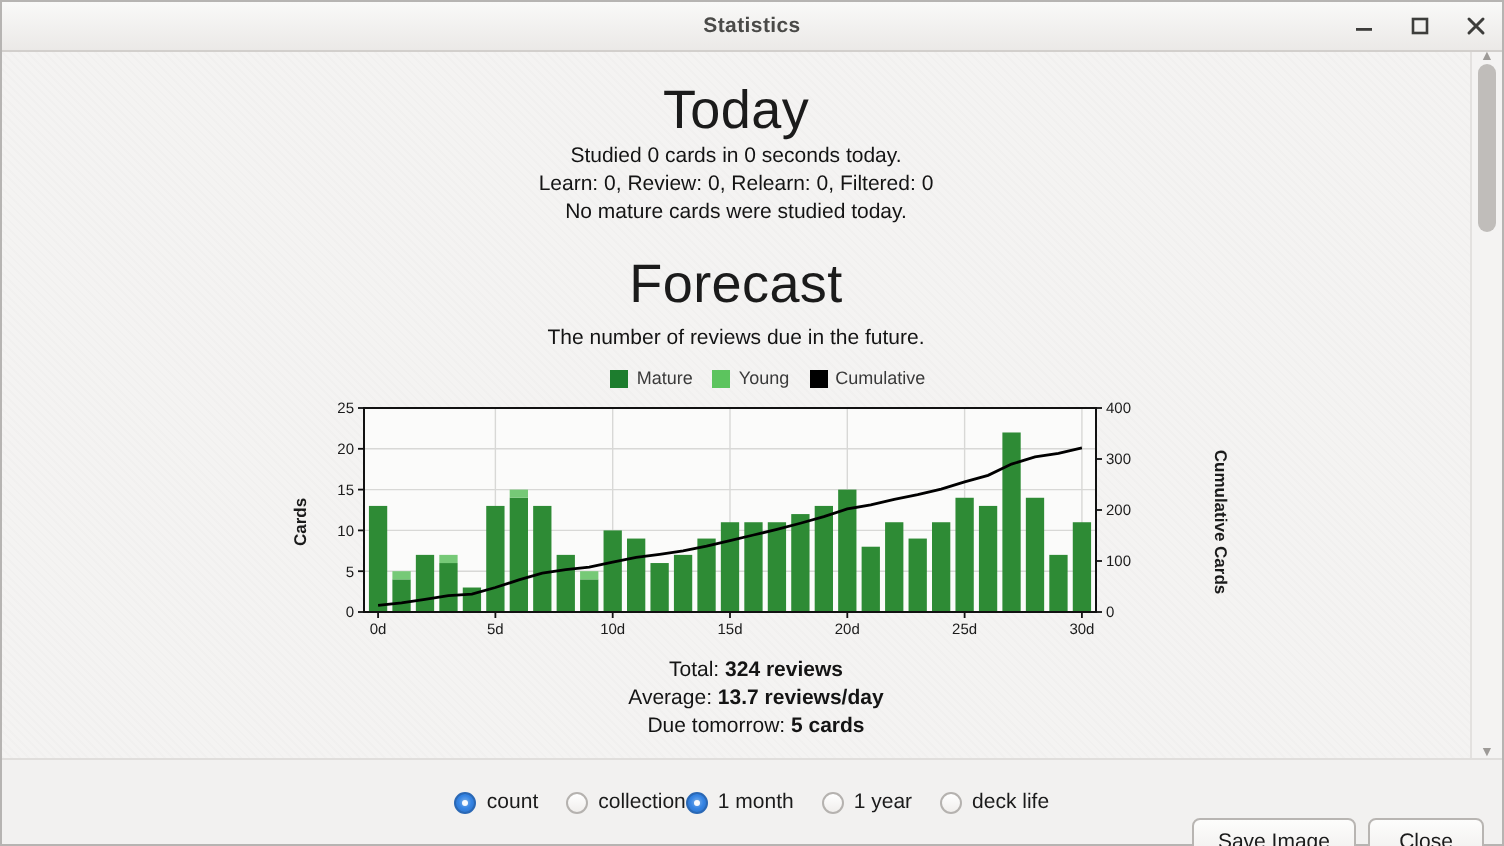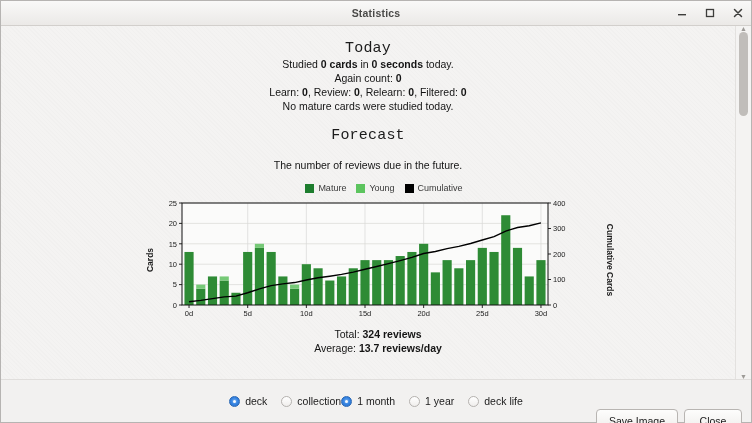--- a/index.html
+++ b/index.html
@@ -50,28 +50,28 @@
     background:#c0bdba;border:1px solid #aeabа8;
   }
   .sb-arrow{position:absolute;left:3px;width:9px;height:9px;color:#9d9a97;font-size:7px;
             text-align:center;line-height:9px;}
   .sb-arrow.up{top:-2px;}
   .sb-arrow.down{bottom:-2px;}
 
   
   .section{width:100%;text-align:center;}
   h1.sec-title{
-    font-size:15px;font-weight:normal;margin:0;padding:0;
-    color:#1b1b1b;letter-spacing:.2px;font-family:Liberation Mono, monospace;
+    font-size:27px;font-weight:normal;margin:0;padding:0;
+    color:#1b1b1b;letter-spacing:.2px;
   }
   .today-wrap{padding-top:14px;}
   .sub-line{font-size:10.5px;margin:0;padding:1px 0;color:#141414;}
-  .sub-line b{font-weight:bold;}
+  .sub-line b{font-weight:normal;}
   .forecast-wrap{padding-top:14px;}
-  .forecast-desc{font-size:10.5px;margin:12px;padding-top:3px;color:#141414;}
+  .forecast-desc{font-size:10.5px;margin:2px;padding-top:3px;color:#141414;}
 
   
   .legend{
     display:flex;justify-content:center;align-items:center;gap:10px;
     margin-top:9px;font-size:9px;color:#3a3a3a;padding-left:32px;
   }
   .legend .item{display:flex;align-items:center;gap:4px;}
   .legend .swatch{width:9px;height:9px;display:inline-block;}
 
   
@@ -151,21 +151,20 @@
       </span>
     </div>
   </div>
 
   <div class="content">
     <div class="scrollarea">
 
       <div class="section today-wrap">
         <h1 class="sec-title">Today</h1>
         <p class="sub-line"><span>Studied </span><b>0 cards</b><span> in </span><b>0 seconds</b><span> today.</span></p>
-        <p class="sub-line"><span>Again count: </span><b>0</b></p>
         <p class="sub-line"><span>Learn: </span><b>0</b><span>, Review: </span><b>0</b><span>, Relearn: </span><b>0</b><span>, Filtered: </span><b>0</b></p>
         <p class="sub-line">No mature cards were studied today.</p>
       </div>
 
       <div class="section forecast-wrap">
         <h1 class="sec-title">Forecast</h1>
         <p class="forecast-desc">The number of reviews due in the future.</p>
 
         <div class="legend">
           <span class="item">
@@ -270,38 +269,39 @@
               <line x1="324.3076923076923" y1="106" x2="324.3076923076923" y2="109" stroke="#111" stroke-width="0.9"></line>
               <text x="324.3076923076923" y="117" text-anchor="middle" font-size="7.5" font-family="&quot;Liberation Sans&quot;, sans-serif" fill="#1b1b1b">25d</text>
               <line x1="382.96153846153845" y1="106" x2="382.96153846153845" y2="109" stroke="#111" stroke-width="0.9"></line>
               <text x="382.96153846153845" y="117" text-anchor="middle" font-size="7.5" font-family="&quot;Liberation Sans&quot;, sans-serif" fill="#1b1b1b">30d</text>
             </svg>
         </div>
 
         <div class="totals">
           <p><span>Total: </span><b>324 reviews</b></p>
           <p><span>Average: </span><b>13.7 reviews/day</b></p>
+          <p><span>Due tomorrow: </span><b>5 cards</b></p>
         </div>
       </div>
 
     </div>
 
     <div class="scrollbar">
       <span class="sb-arrow up">▲</span>
       <div class="sb-thumb"></div>
       <span class="sb-arrow down">▼</span>
     </div>
   </div>
 
   <div class="footer">
     <div class="radios">
       <div class="rgroup">
         <label class="radio">
           <span class="dot on"></span>
-          <span>deck</span>
+          <span>count</span>
         </label>
         <label class="radio">
           <span class="dot"></span>
           <span>collection</span>
         </label>
       </div>
       <div class="rgroup">
         <label class="radio">
           <span class="dot on"></span>
           <span>1 month</span>

